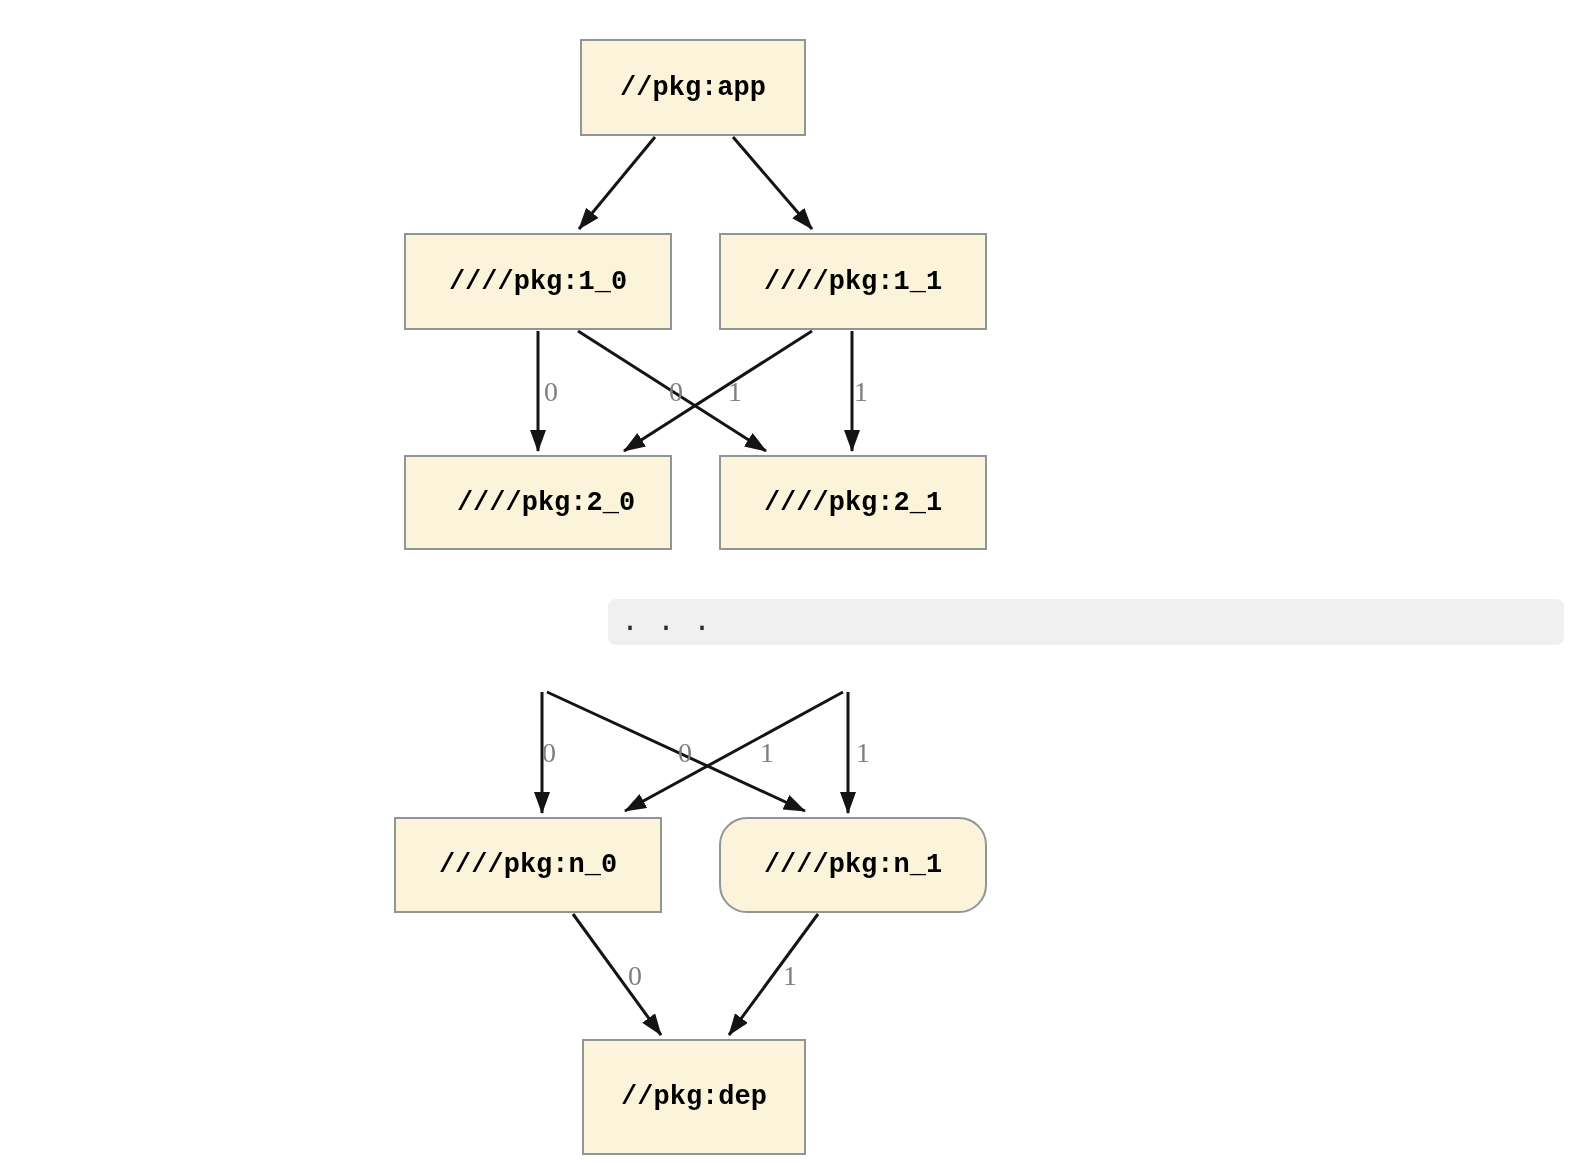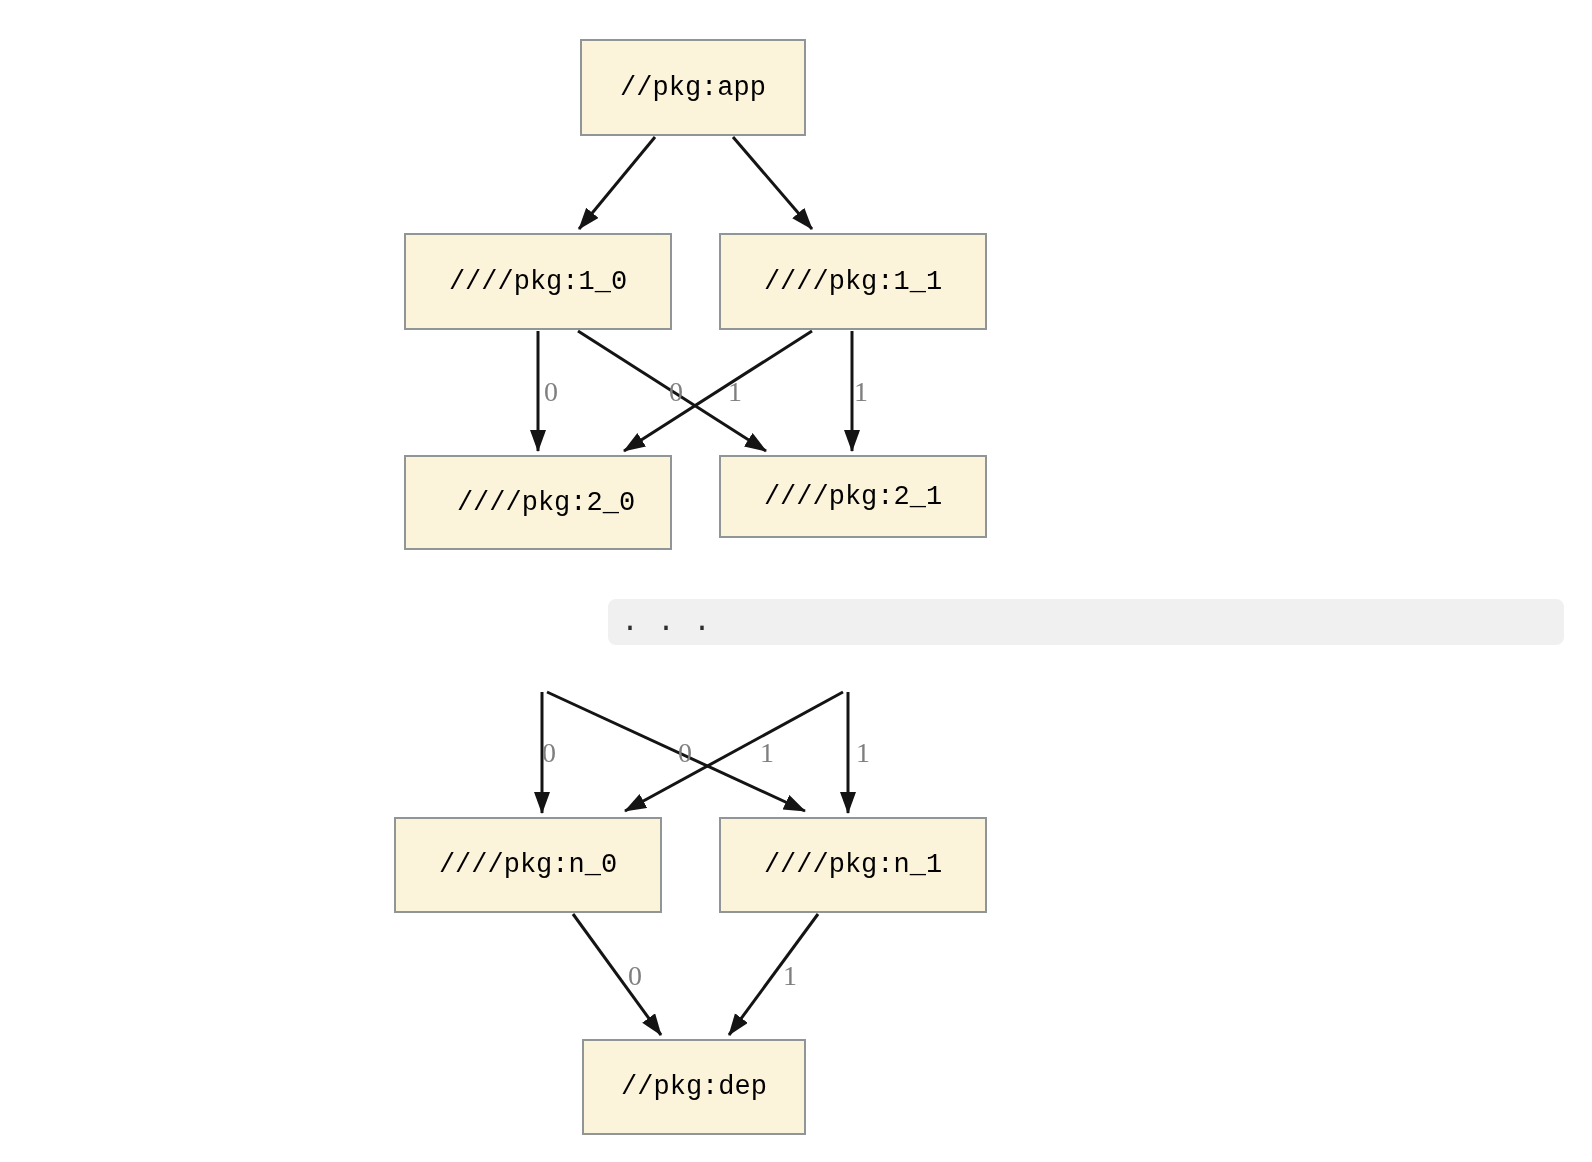--- a/index.html
+++ b/index.html
@@ -21,21 +21,21 @@
     position: absolute;
     box-sizing: border-box;
     background: #fcf4da;
     border: 2.5px solid #8f9695;
     display: flex;
     align-items: center;
     justify-content: center;
   }
   .node span {
     font-family: "Liberation Mono", monospace;
-    font-weight: 400;
+    font-weight: 700;
     font-size: 27px;
     color: #000000;
     white-space: pre;
   }
   .elabel {
     position: absolute;
     transform: translate(-50%, -50%);
     font-family: "Liberation Serif", serif;
     font-size: 28px;
     line-height: 28px;
@@ -93,33 +93,33 @@
   </div>
 
   <div class="node" style="left:719px; top:233px; width:268px; height:97px;text-align:center;">
     <span>////pkg:1_1</span>
   </div>
 
   <div class="node" style="left:404px; top:455px; width:268px; height:95px;padding-left:16px;">
     <span>////pkg:2_0</span>
   </div>
 
-  <div class="node" style="left:719px; top:455px; width:268px; height:83px;">
+  <div class="node" style="left:719px; top:455px; width:268px; height:95px;">
     <span>////pkg:2_1</span>
   </div>
 
   <div class="node" style="left:394px; top:817px; width:268px; height:96px;">
     <span>////pkg:n_0</span>
   </div>
 
-  <div class="node" style="left:719px; top:817px; width:268px; height:96px;">
+  <div class="node" style="left:719px; top:817px; width:268px; height:96px;border-radius:28px;">
     <span>////pkg:n_1</span>
   </div>
 
-  <div class="node" style="left:582px; top:1039px; width:224px; height:96px;">
+  <div class="node" style="left:582px; top:1039px; width:224px; height:116px;">
     <span>//pkg:dep</span>
   </div>
 
   <span class="elabel" style="left:551px; top:392px;">0</span>
   <span class="elabel" style="left:676px; top:392px;">0</span>
   <span class="elabel" style="left:735px; top:392px;">1</span>
   <span class="elabel" style="left:861px; top:392px;">1</span>
 
   <span class="elabel" style="left:549px; top:753px;">0</span>
   <span class="elabel" style="left:685px; top:753px;">0</span>

